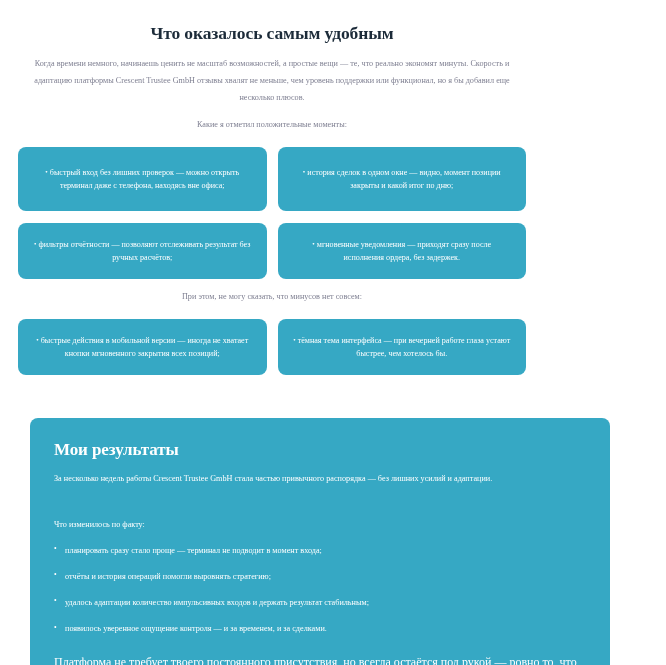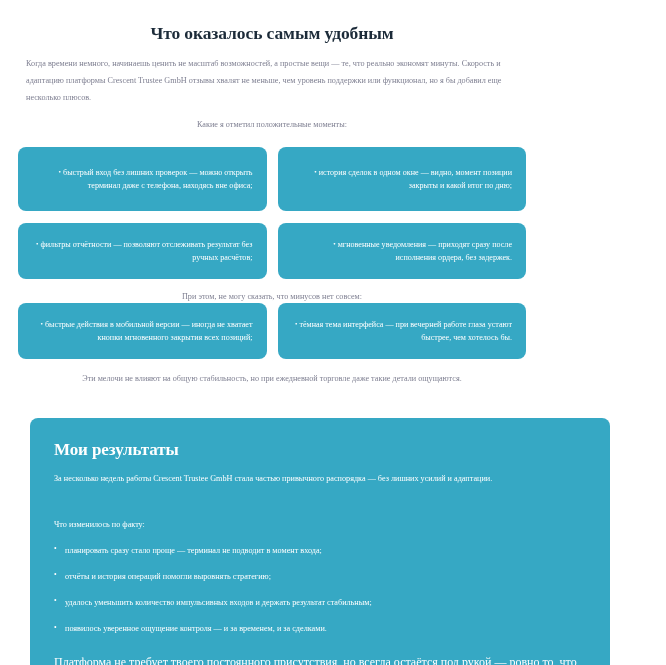--- a/index.html
+++ b/index.html
@@ -33,20 +33,21 @@
     font-family: "Liberation Serif", "DejaVu Serif", serif;
     font-weight: bold;
     font-size: 17.5px;
     color: #1c2b39;
     letter-spacing: -0.1px;
     padding-top: 23px;
     line-height: 1.2;
   }
 
   .lead-paragraph {
+    text-align: center;
     font-size: 8.2px;
     color: #7e7f91;
     line-height: 2.06;
     margin-top: 12px;
     padding: 0 8px;
   }
 
   .interstitial {
     text-align: center;
     font-size: 8.2px;
@@ -57,31 +58,31 @@
 
   
   .card-row {
     display: flex;
     gap: 11px;
     margin-top: 13px;
   }
 
   .card-row.row-1 { margin-top: 16px; }
   .card-row.row-2 { margin-top: 12px; }
-  .card-row.row-3 { margin-top: 0; }
+  .card-row.row-3 { margin-top: 16px; }
 
   .feature-card {
     flex: 1 1 0;
     background: #36a8c4;
     border-radius: 8px;
     color: #ffffff;
     display: flex;
     align-items: center;
     justify-content: center;
-    text-align: right;
+    text-align: center;
     padding: 10px 14px;
     font-size: 8.1px;
     line-height: 1.62;
   }
 
   .feature-card.tall { min-height: 64px; }
   .feature-card.short { min-height: 56px; }
 
   .card-text { display: block; }
 
@@ -196,30 +197,29 @@
 
     <div class="card-row row-3">
       <div class="feature-card short">
         <span class="card-text"><span class="bullet">•</span> <span>быстрые действия в мобильной версии — иногда не хватает кнопки мгновенного закрытия всех позиций;</span></span>
       </div>
       <div class="feature-card short">
         <span class="card-text"><span class="bullet">•</span> <span>тёмная тема интерфейса — при вечерней работе глаза устают быстрее, чем хотелось бы.</span></span>
       </div>
     </div>
 
-    <p class="closing-note">Эти мелочи не влияют на общую стабильность, но при ежедневной торговле даже такие детали ощущаются.</p>
 
   </div>
 
   <div class="results-panel">
     <h2 class="results-title">Мои результаты</h2>
     <p class="results-intro">За несколько недель работы Crescent Trustee GmbH стала частью привычного распорядка — без лишних усилий и адаптации.</p>
     <p class="results-subhead">Что изменилось по факту:</p>
     <ul class="results-list">
       <li>планировать сразу стало проще — терминал не подводит в момент входа;</li>
       <li>отчёты и история операций помогли выровнять стратегию;</li>
-      <li>удалось уменьшить количество импульсивных входов и держать результат стабильным;</li>
+      <li>удалось адаптации количество импульсивных входов и держать результат стабильным;</li>
       <li>появилось уверенное ощущение контроля — и за временем, и за сделками.</li>
     </ul>
     <p class="results-outro">Платформа не требует твоего постоянного присутствия, но всегда остаётся под рукой — ровно то, что нужно, когда трейдинг — часть твоей жизни, а не единственное занятие.</p>
   </div>
 
 </div>
 
 </body></html>

